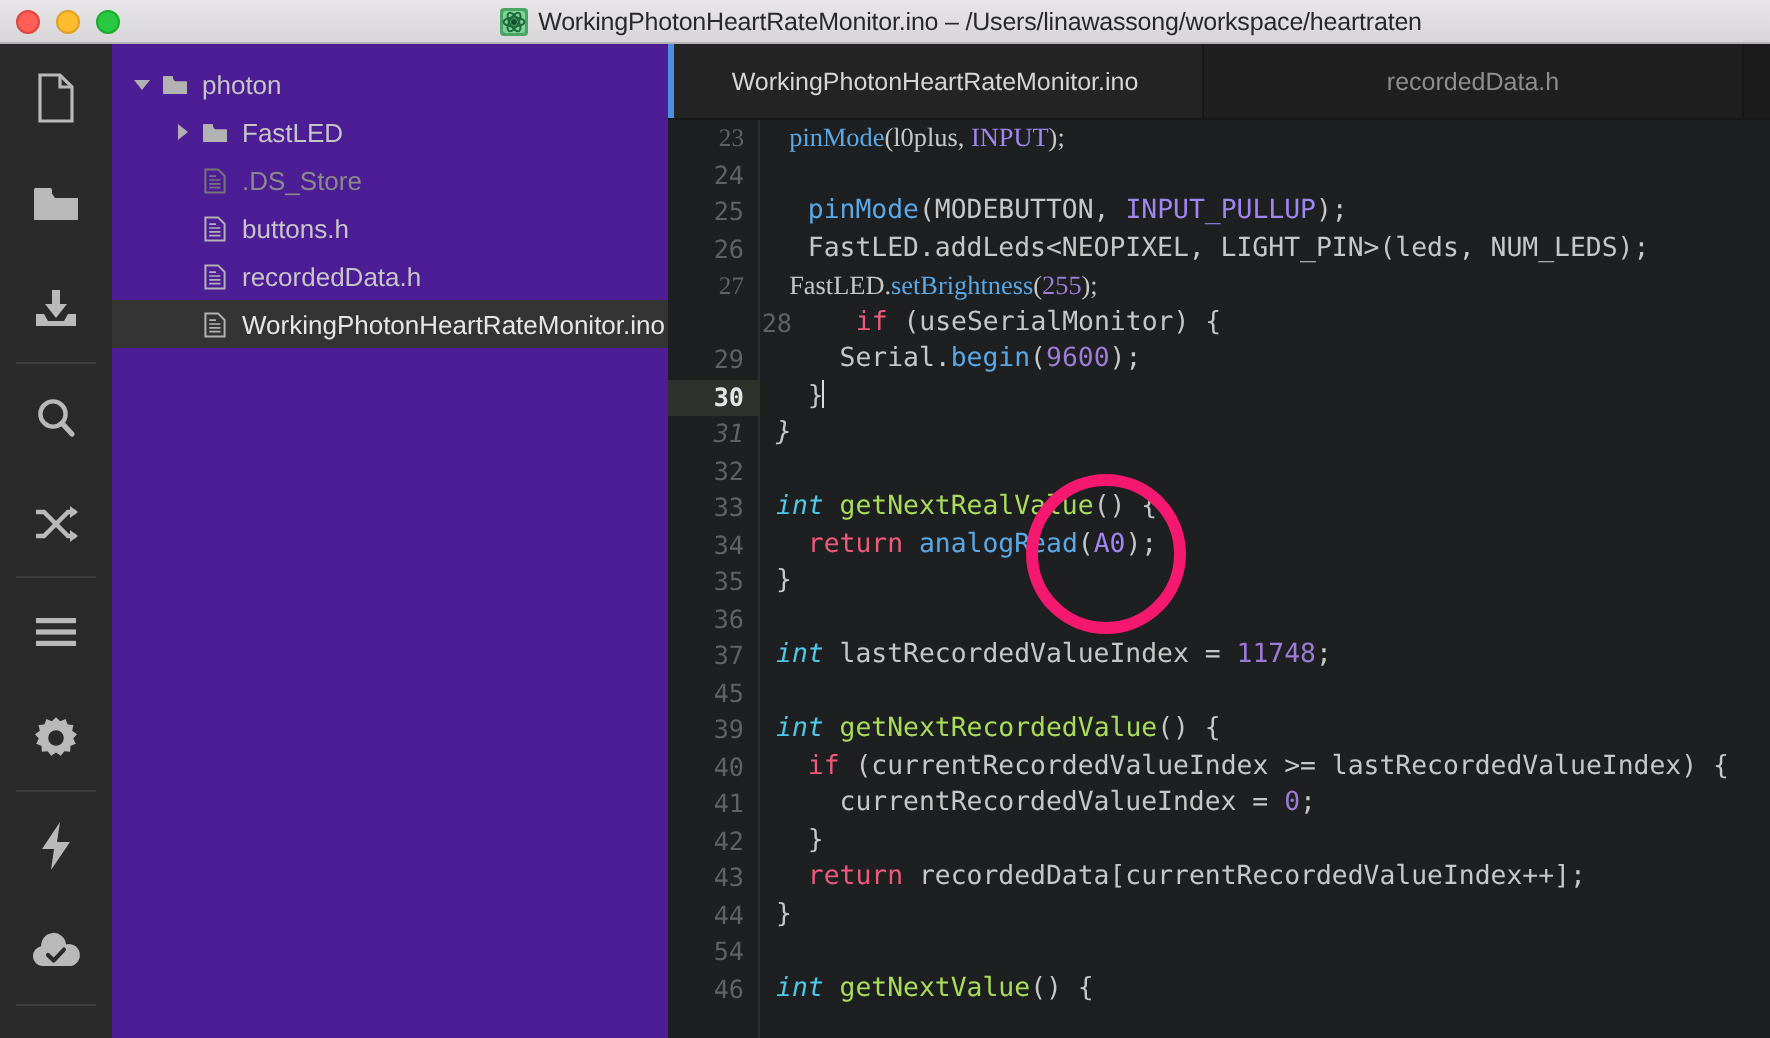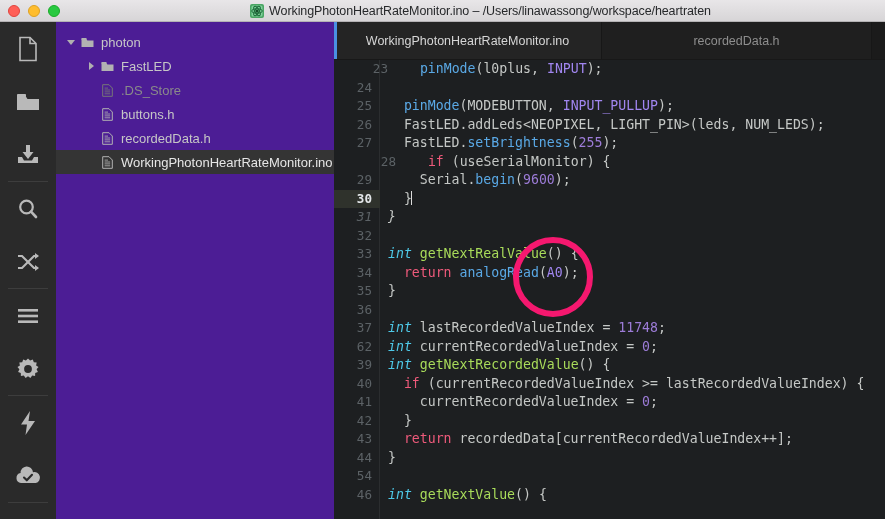--- a/index.html
+++ b/index.html
@@ -388,36 +388,36 @@
         <span>WorkingPhotonHeartRateMonitor.ino</span>
       </div>
       <div class="tab inactive">
         <span>recordedData.h</span>
       </div>
     </div>
 
     <div class="code-area">
       <div class="gutter"></div>
       <div class="lines" id="code-lines">
-          <div class="line" style="top: 0px; position: absolute; left: 16px; right: 0px;"><span class="lnum">23</span><span class="ltext"><span class="k-plain">  </span><span class="k-call">pinMode</span><span class="k-plain">(l0plus, </span><span class="k-const">INPUT</span><span class="k-plain">);</span></span></div>
+          <div class="line" style="top: 0px; position: absolute; left: 0px; right: 0px; font-family: Liberation Serif, serif;"><span class="lnum">23</span><span class="ltext"><span class="k-plain">  </span><span class="k-call">pinMode</span><span class="k-plain">(l0plus, </span><span class="k-const">INPUT</span><span class="k-plain">);</span></span></div>
           <div class="line" style="top: 18.5px; position: absolute; left: 0px; right: 0px;"><span class="lnum">24</span></div>
           <div class="line" style="top: 37px; position: absolute; left: 0px; right: 0px;"><span class="lnum">25</span><span class="ltext"><span class="k-plain">  </span><span class="k-call">pinMode</span><span class="k-plain">(MODEBUTTON, </span><span class="k-const">INPUT_PULLUP</span><span class="k-plain">);</span></span></div>
           <div class="line" style="top: 55.5px; position: absolute; left: 0px; right: 0px;"><span class="lnum">26</span><span class="ltext"><span class="k-plain">  FastLED.addLeds&lt;NEOPIXEL, LIGHT_PIN&gt;(leds, NUM_LEDS);</span></span></div>
-          <div class="line" style="top: 74px; position: absolute; left: 0px; right: 0px;"><span class="lnum">27</span><span class="ltext"><span class="k-plain">  FastLED.</span><span class="k-call">setBrightness</span><span class="k-plain">(</span><span class="k-num">255</span><span class="k-plain">);</span></span></div>
+          <div class="line" style="top: 74px; position: absolute; left: 0px; right: 0px; font-family: Liberation Serif, serif;"><span class="lnum">27</span><span class="ltext"><span class="k-plain">  FastLED.</span><span class="k-call">setBrightness</span><span class="k-plain">(</span><span class="k-num">255</span><span class="k-plain">);</span></span></div>
           <div class="line" style="top: 92.5px; position: absolute; left: 0px; right: 0px; margin-left: 24px;"><span class="lnum">28</span><span class="ltext"><span class="k-plain">  </span><span class="k-key">if</span><span class="k-plain"> (useSerialMonitor) {</span></span></div>
           <div class="line" style="top: 111px; position: absolute; left: 0px; right: 0px;"><span class="lnum">29</span><span class="ltext"><span class="k-plain">    Serial.</span><span class="k-call">begin</span><span class="k-plain">(</span><span class="k-num">9600</span><span class="k-plain">);</span></span></div>
           <div class="line active" style="top: 129.5px; position: absolute; left: 0px; right: 0px;"><div class="gut-hl"></div><span class="lnum">30</span><span class="ltext"><span class="k-plain">  }</span><span class="cursor"></span></span></div>
           <div class="line" style="top: 148px; position: absolute; left: 0px; right: 0px; font-style: italic;"><span class="lnum">31</span><span class="ltext"><span class="k-plain">}</span></span></div>
           <div class="line" style="top: 166.5px; position: absolute; left: 0px; right: 0px;"><span class="lnum">32</span><span class="ltext"></span></div>
           <div class="line" style="top: 185px; position: absolute; left: 0px; right: 0px;"><span class="lnum">33</span><span class="ltext"><span class="k-type">int</span><span class="k-plain"> </span><span class="k-fn">getNextRealValue</span><span class="k-plain">() {</span></span></div>
           <div class="line" style="top: 203.5px; position: absolute; left: 0px; right: 0px;"><span class="lnum">34</span><span class="ltext"><span class="k-plain">  </span><span class="k-key">return</span><span class="k-plain"> </span><span class="k-call">analogRead</span><span class="k-plain">(</span><span class="k-const">A0</span><span class="k-plain">);</span></span></div>
           <div class="line" style="top: 222px; position: absolute; left: 0px; right: 0px;"><span class="lnum">35</span><span class="ltext"><span class="k-plain">}</span></span></div>
           <div class="line" style="top: 240.5px; position: absolute; left: 0px; right: 0px;"><span class="lnum">36</span><span class="ltext"></span></div>
           <div class="line" style="top: 259px; position: absolute; left: 0px; right: 0px;"><span class="lnum">37</span><span class="ltext"><span class="k-type">int</span><span class="k-plain"> lastRecordedValueIndex = </span><span class="k-num">11748</span><span class="k-plain">;</span></span></div>
-          <div class="line" style="top: 277.5px; position: absolute; left: 0px; right: 0px;"><span class="lnum">62</span><span class="ltext"><span class="k-type">int</span><span class="k-plain"> currentRecordedValueIndex = </span><span class="k-num">0</span><span class="k-plain">;</span></span></div>
+          <div class="line" style="top: 277.5px; position: absolute; left: 0px; right: 0px;"><span class="lnum">45</span></div>
           <div class="line" style="top: 296px; position: absolute; left: 0px; right: 0px;"><span class="lnum">39</span><span class="ltext"><span class="k-type">int</span><span class="k-plain"> </span><span class="k-fn">getNextRecordedValue</span><span class="k-plain">() {</span></span></div>
           <div class="line" style="top: 314.5px; position: absolute; left: 0px; right: 0px;"><span class="lnum">40</span><span class="ltext"><span class="k-plain">  </span><span class="k-key">if</span><span class="k-plain"> (currentRecordedValueIndex &gt;= lastRecordedValueIndex) {</span></span></div>
           <div class="line" style="top: 333px; position: absolute; left: 0px; right: 0px;"><span class="lnum">41</span><span class="ltext"><span class="k-plain">    currentRecordedValueIndex = </span><span class="k-num">0</span><span class="k-plain">;</span></span></div>
           <div class="line" style="top: 351.5px; position: absolute; left: 0px; right: 0px;"><span class="lnum">42</span><span class="ltext"><span class="k-plain">  }</span></span></div>
           <div class="line" style="top: 370px; position: absolute; left: 0px; right: 0px;"><span class="lnum">43</span><span class="ltext"><span class="k-plain">  </span><span class="k-key">return</span><span class="k-plain"> recordedData[currentRecordedValueIndex++];</span></span></div>
           <div class="line" style="top: 388.5px; position: absolute; left: 0px; right: 0px;"><span class="lnum">44</span><span class="ltext"><span class="k-plain">}</span></span></div>
           <div class="line" style="top: 407px; position: absolute; left: 0px; right: 0px;"><span class="lnum">54</span><span class="ltext"></span></div>
           <div class="line" style="top: 425.5px; position: absolute; left: 0px; right: 0px;"><span class="lnum">46</span><span class="ltext"><span class="k-type">int</span><span class="k-plain"> </span><span class="k-fn">getNextValue</span><span class="k-plain">() {</span></span></div>
         </div>
     </div>

